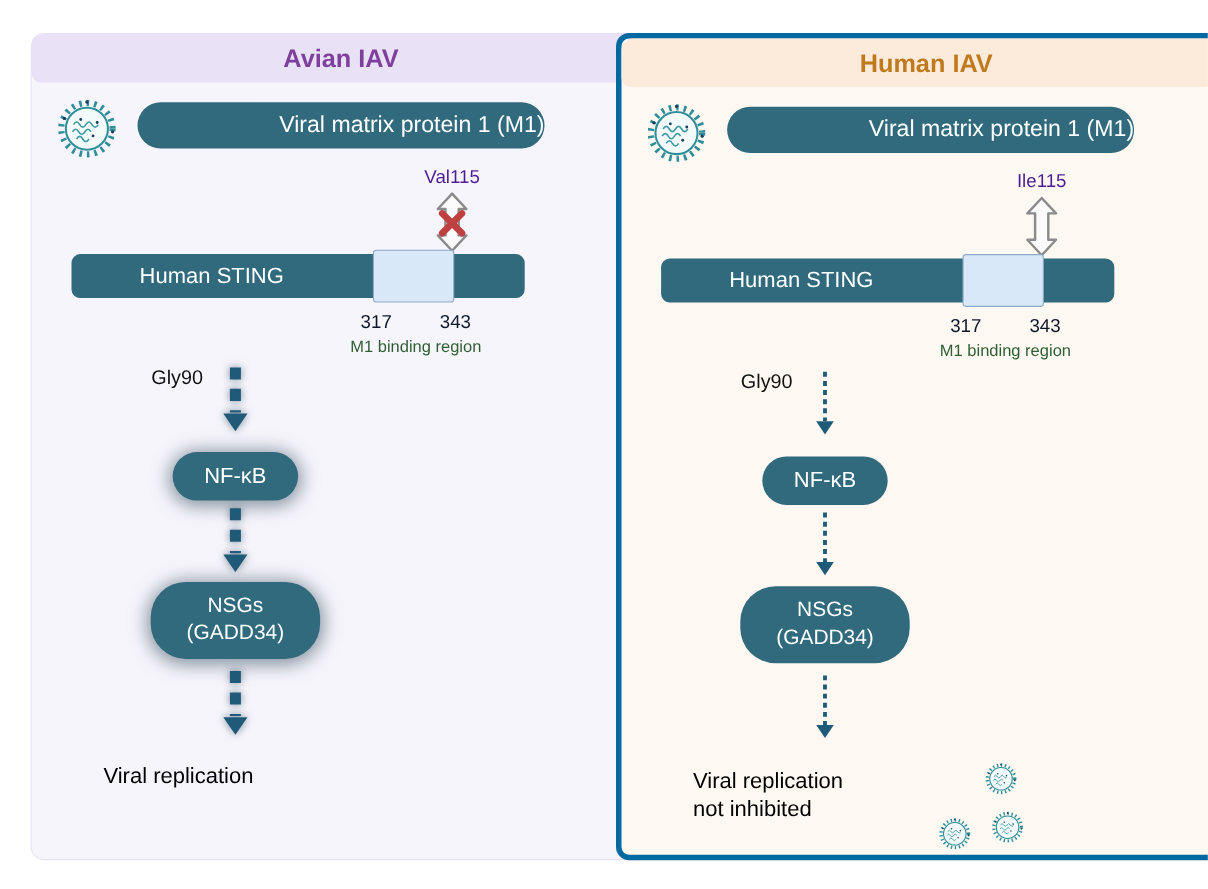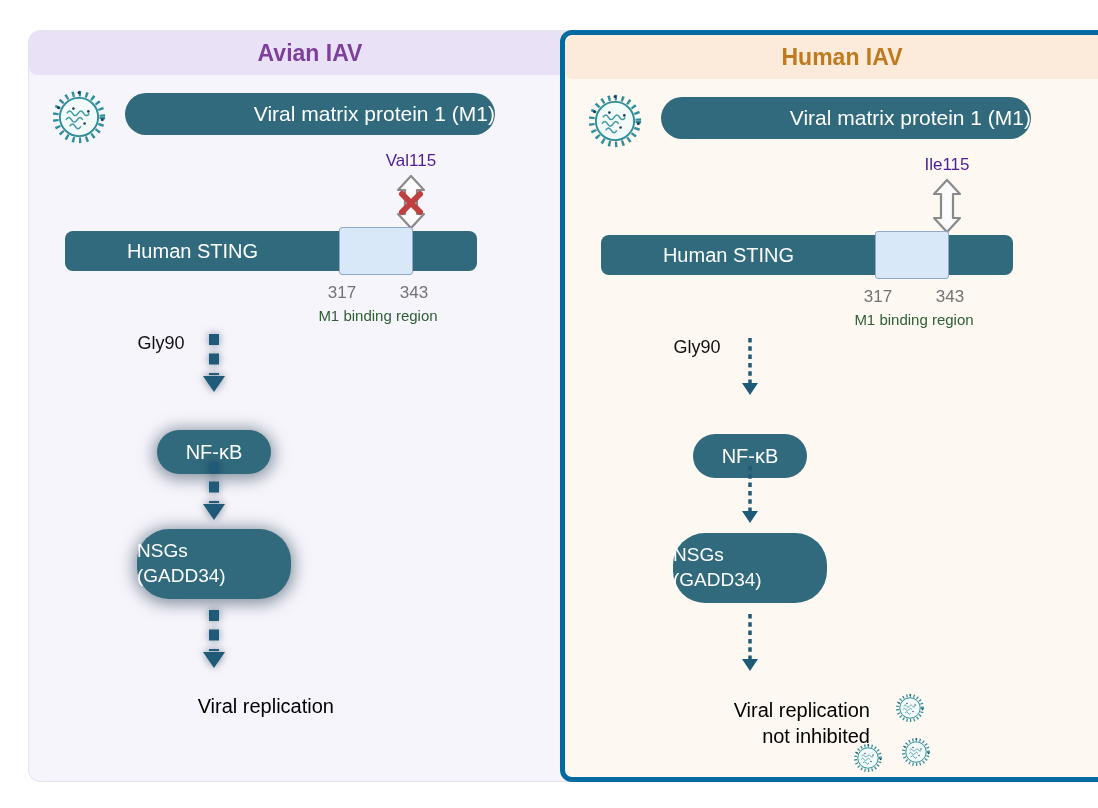--- a/index.html
+++ b/index.html
@@ -63,21 +63,21 @@
     position: absolute; left: 36px; top: 200px; width: 255px; height: 40px;
     display: flex; align-items: center; justify-content: center;
     color: #fff; font-size: 20px;
   }
   .binding-box {
     position: absolute; left: 310px; top: 196px; width: 74px; height: 48px;
     background: var(--binding-box-bg, #d9e8f9);
     border: 1.5px solid #8fa9c6; border-radius: 3px;
   }
   .pos {
-    position: absolute; top: 252px; font-size: 17px; color: #737373;
+    position: absolute; top: 252px; font-size: 17px; color: #0f172a;
     transform: translateX(-50%); white-space: nowrap;
   }
   .pos-start { left: 313px; }
   .pos-end { left: 385px; }
   .region-caption {
     position: absolute; top: 276px; left: 349px; transform: translateX(-50%);
     color: var(--region-caption-color, #2f5e33); font-size: 15px; white-space: nowrap;
   }
   .gly {
     position: absolute; top: 254px; left: 132px; transform: translateX(-50%);
@@ -90,33 +90,33 @@
   .flow-arrow.a3 { top: 576px; }
   .dash-thick { stroke: var(--arrow-teal, #1f5a78); stroke-width: 10; stroke-dasharray: 11 8.5; }
   .dash-dot   { stroke: var(--arrow-teal, #1f5a78); stroke-width: 3.5; stroke-dasharray: 4.5 3.8; }
   .arrow-head { fill: var(--arrow-teal, #1f5a78); }
   .avian .flow-arrow { filter: drop-shadow(0 0 4px rgba(18,50,72,0.55)); }
 
   .nfkb {
     position: absolute; left: 128px; top: 380px; width: 114px; height: 44px;
     background: var(--teal, #306a7c); border-radius: 22px;
     display: flex; align-items: center; justify-content: center;
-    color: #fff; font-size: 20px; margin-top: 19px;
+    color: #fff; font-size: 20px;
   }
   .nsgs {
     position: absolute; left: 108px; top: 498px; width: 154px; height: 70px;
     background: var(--teal, #306a7c); border-radius: 32px;
-    display: flex; flex-direction: column; align-items: flex-start; justify-content: center;
+    display: flex; flex-direction: column; align-items: center; justify-content: center;
     color: #fff; font-size: 19px; line-height: 1.3;
   }
   .avian .nfkb, .avian .nsgs { box-shadow: 0 2px 16px 3px rgba(15,45,65,0.5); }
 
   .outcome {
     position: absolute; top: 662px; left: 185px; transform: translateX(-50%);
-    width: 240px; text-align: right; font-size: 20px; color: #000; line-height: 1.3;
+    width: 240px; text-align: left; font-size: 20px; color: #000; line-height: 1.3;
   }
   .virus-sm { position: absolute; width: 30px; height: 30px; }
   .v1 { left: 330px; top: 658px; }
   .v2 { left: 288px; top: 708px; }
   .v3 { left: 336px; top: 702px; }
 </style>
 </head>
 <body>
 
 <svg width="0" height="0" style="position:absolute" aria-hidden="true">

